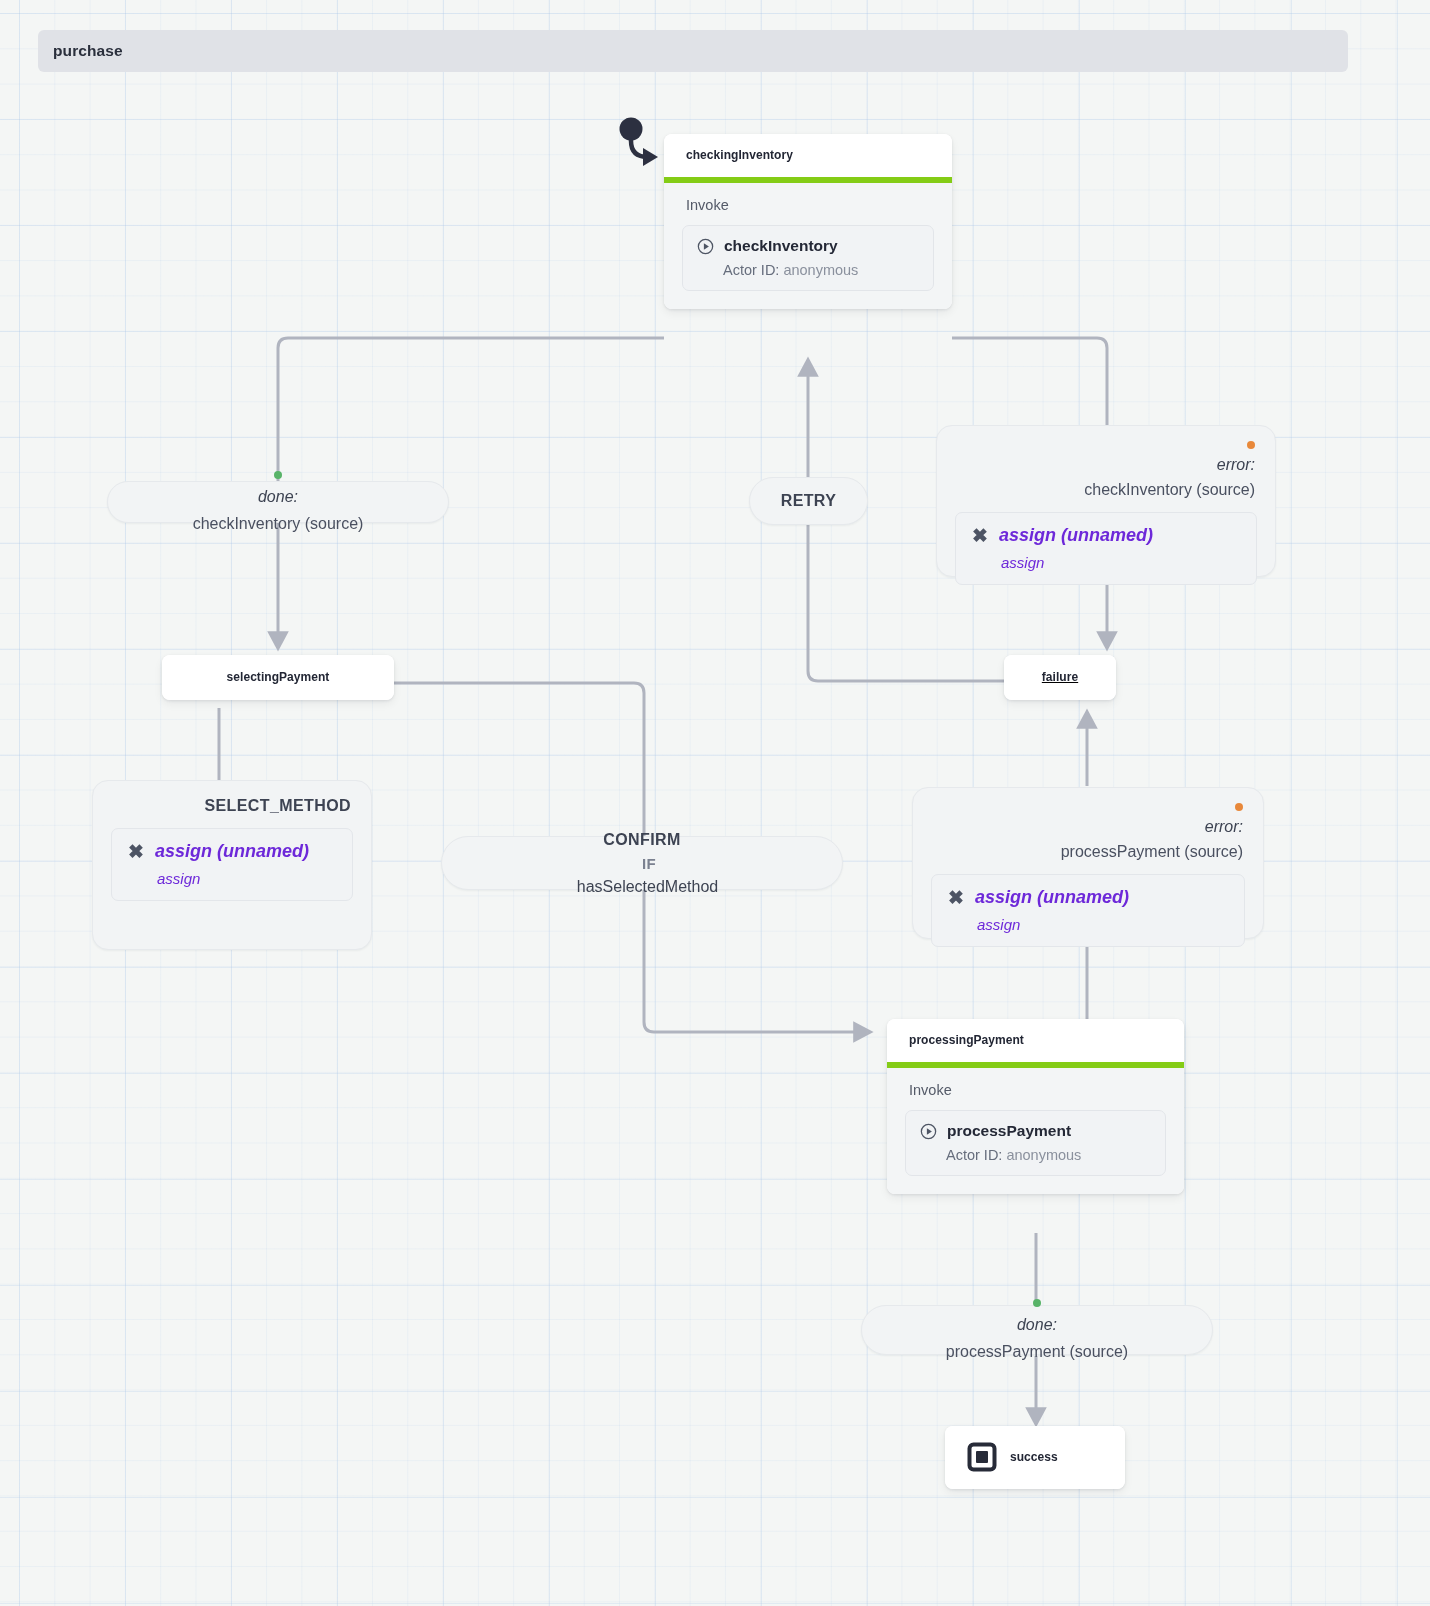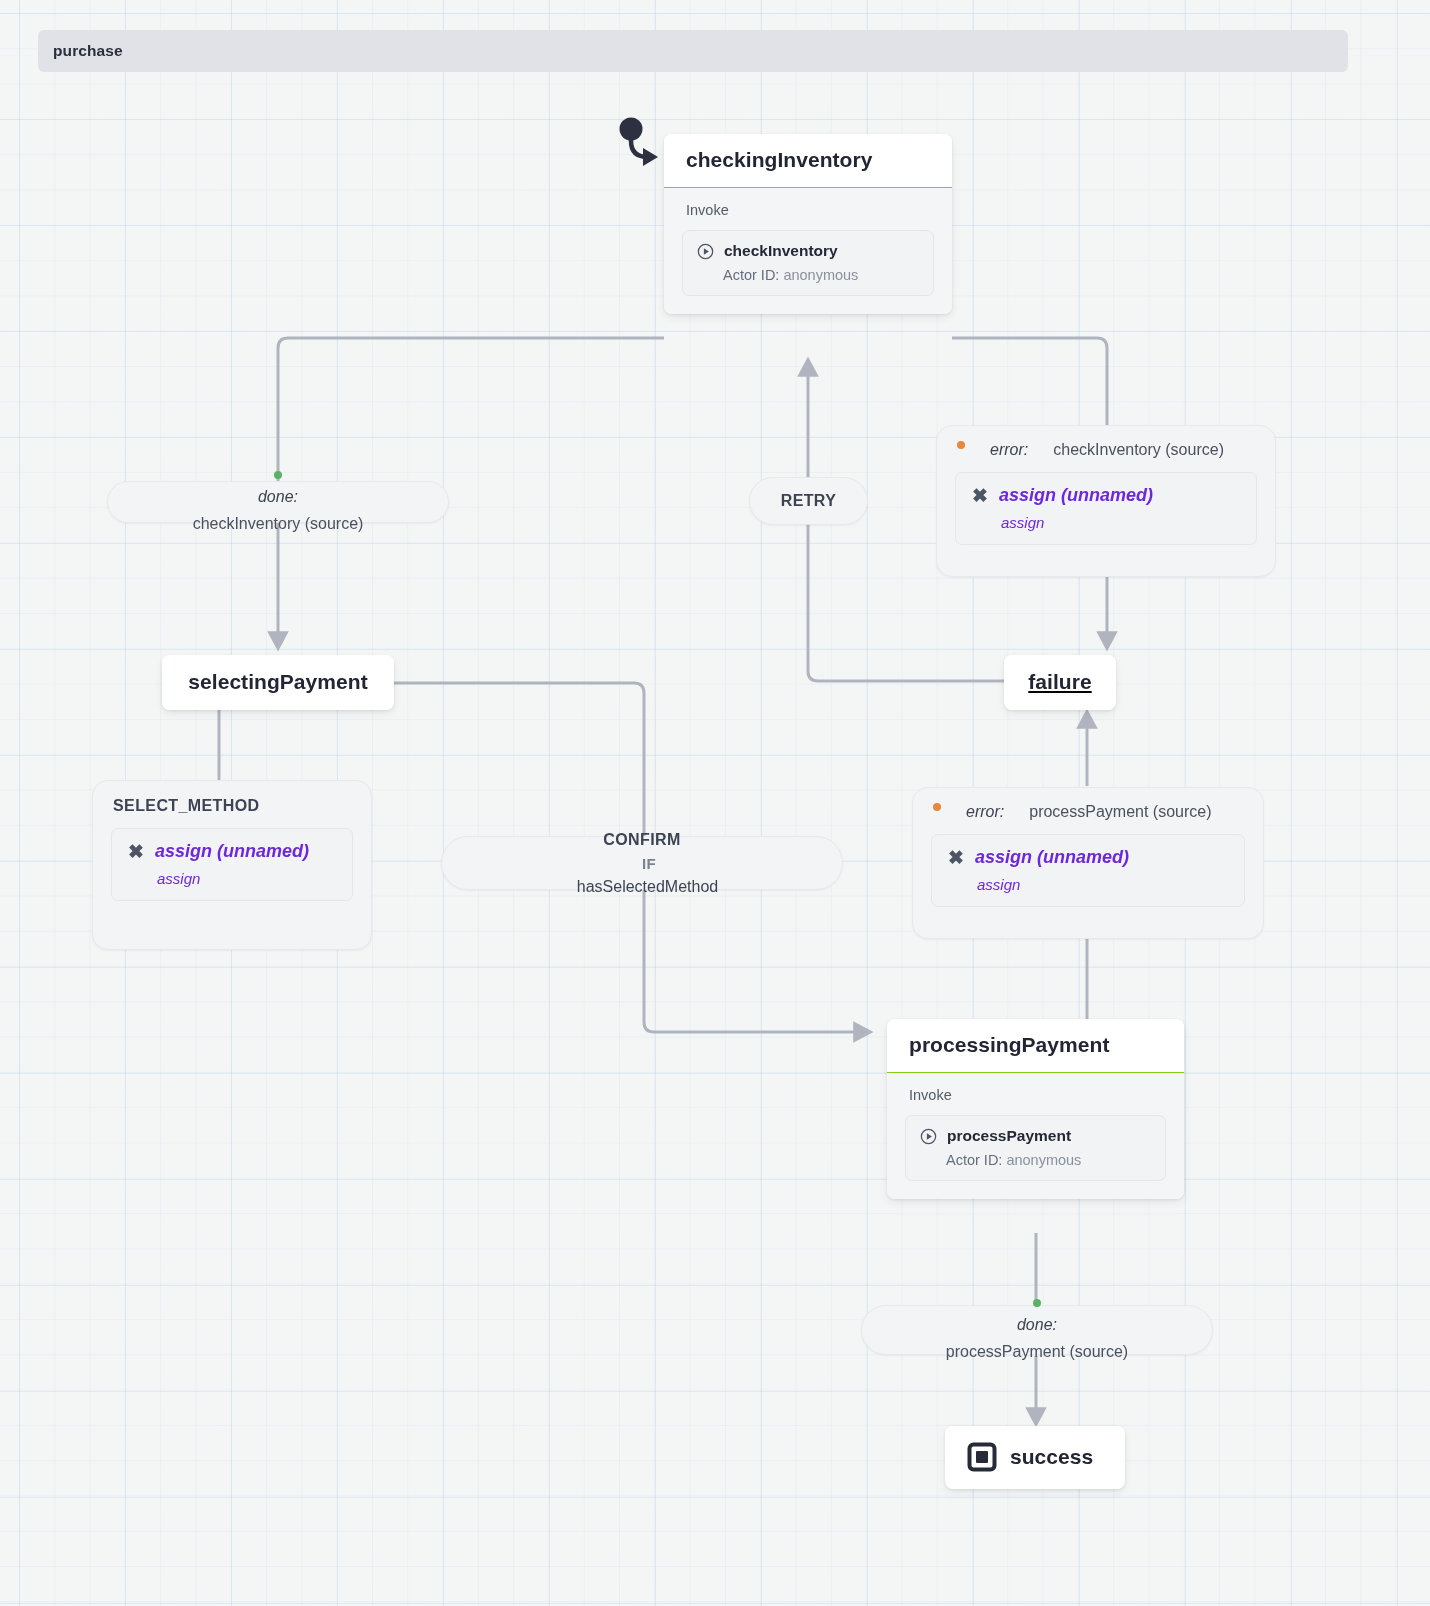--- a/index.html
+++ b/index.html
@@ -67,29 +67,29 @@
     overflow: hidden;
   }
   .state-header {
     background: #ffffff;
     padding: 14px 22px 15px 22px;
     display: flex;
     align-items: center;
     gap: 13px;
   }
   .state-title {
-    font-size: 21px;
+    font-size: 12px;
     font-weight: 700;
     color: #222634;
     letter-spacing: .05px;
     white-space: nowrap;
   }
   .state-body {
     background: #f3f5f6;
-    border-top: 1px solid #84cc16;
+    border-top: 6px solid #84cc16;
     padding: 14px 18px 18px 18px;
   }
   .body-label {
     font-size: 14.5px;
     color: #545a68;
     margin: 0 0 12px 4px;
   }
   .invoke-card {
     background: #f1f3f5;
     border: 1px solid #e2e5e9;
@@ -169,24 +169,25 @@
     letter-spacing: .3px;
     margin-left: 14px;
   }
   .evt-guard-val {
     font-size: 16px;
     color: #3d4352;
     margin-left: 11px;
   }
   .block-head {
     display: flex;
-    align-items: flex-start;
-    gap: 25px;
+    align-items: flex-end;
+    gap: 7px;
     padding: 15px 20px 0 20px;
     white-space: nowrap;
+    flex-direction: column;
   }
   .block-head.plain { padding-top: 16px; }
   .action-card {
     margin: 13px 18px 18px 18px;
     background: #f1f3f5;
     border: 1px solid #e3e6ea;
     border-radius: 7px;
     padding: 12px 16px 13px 16px;
   }
   .action-row {

